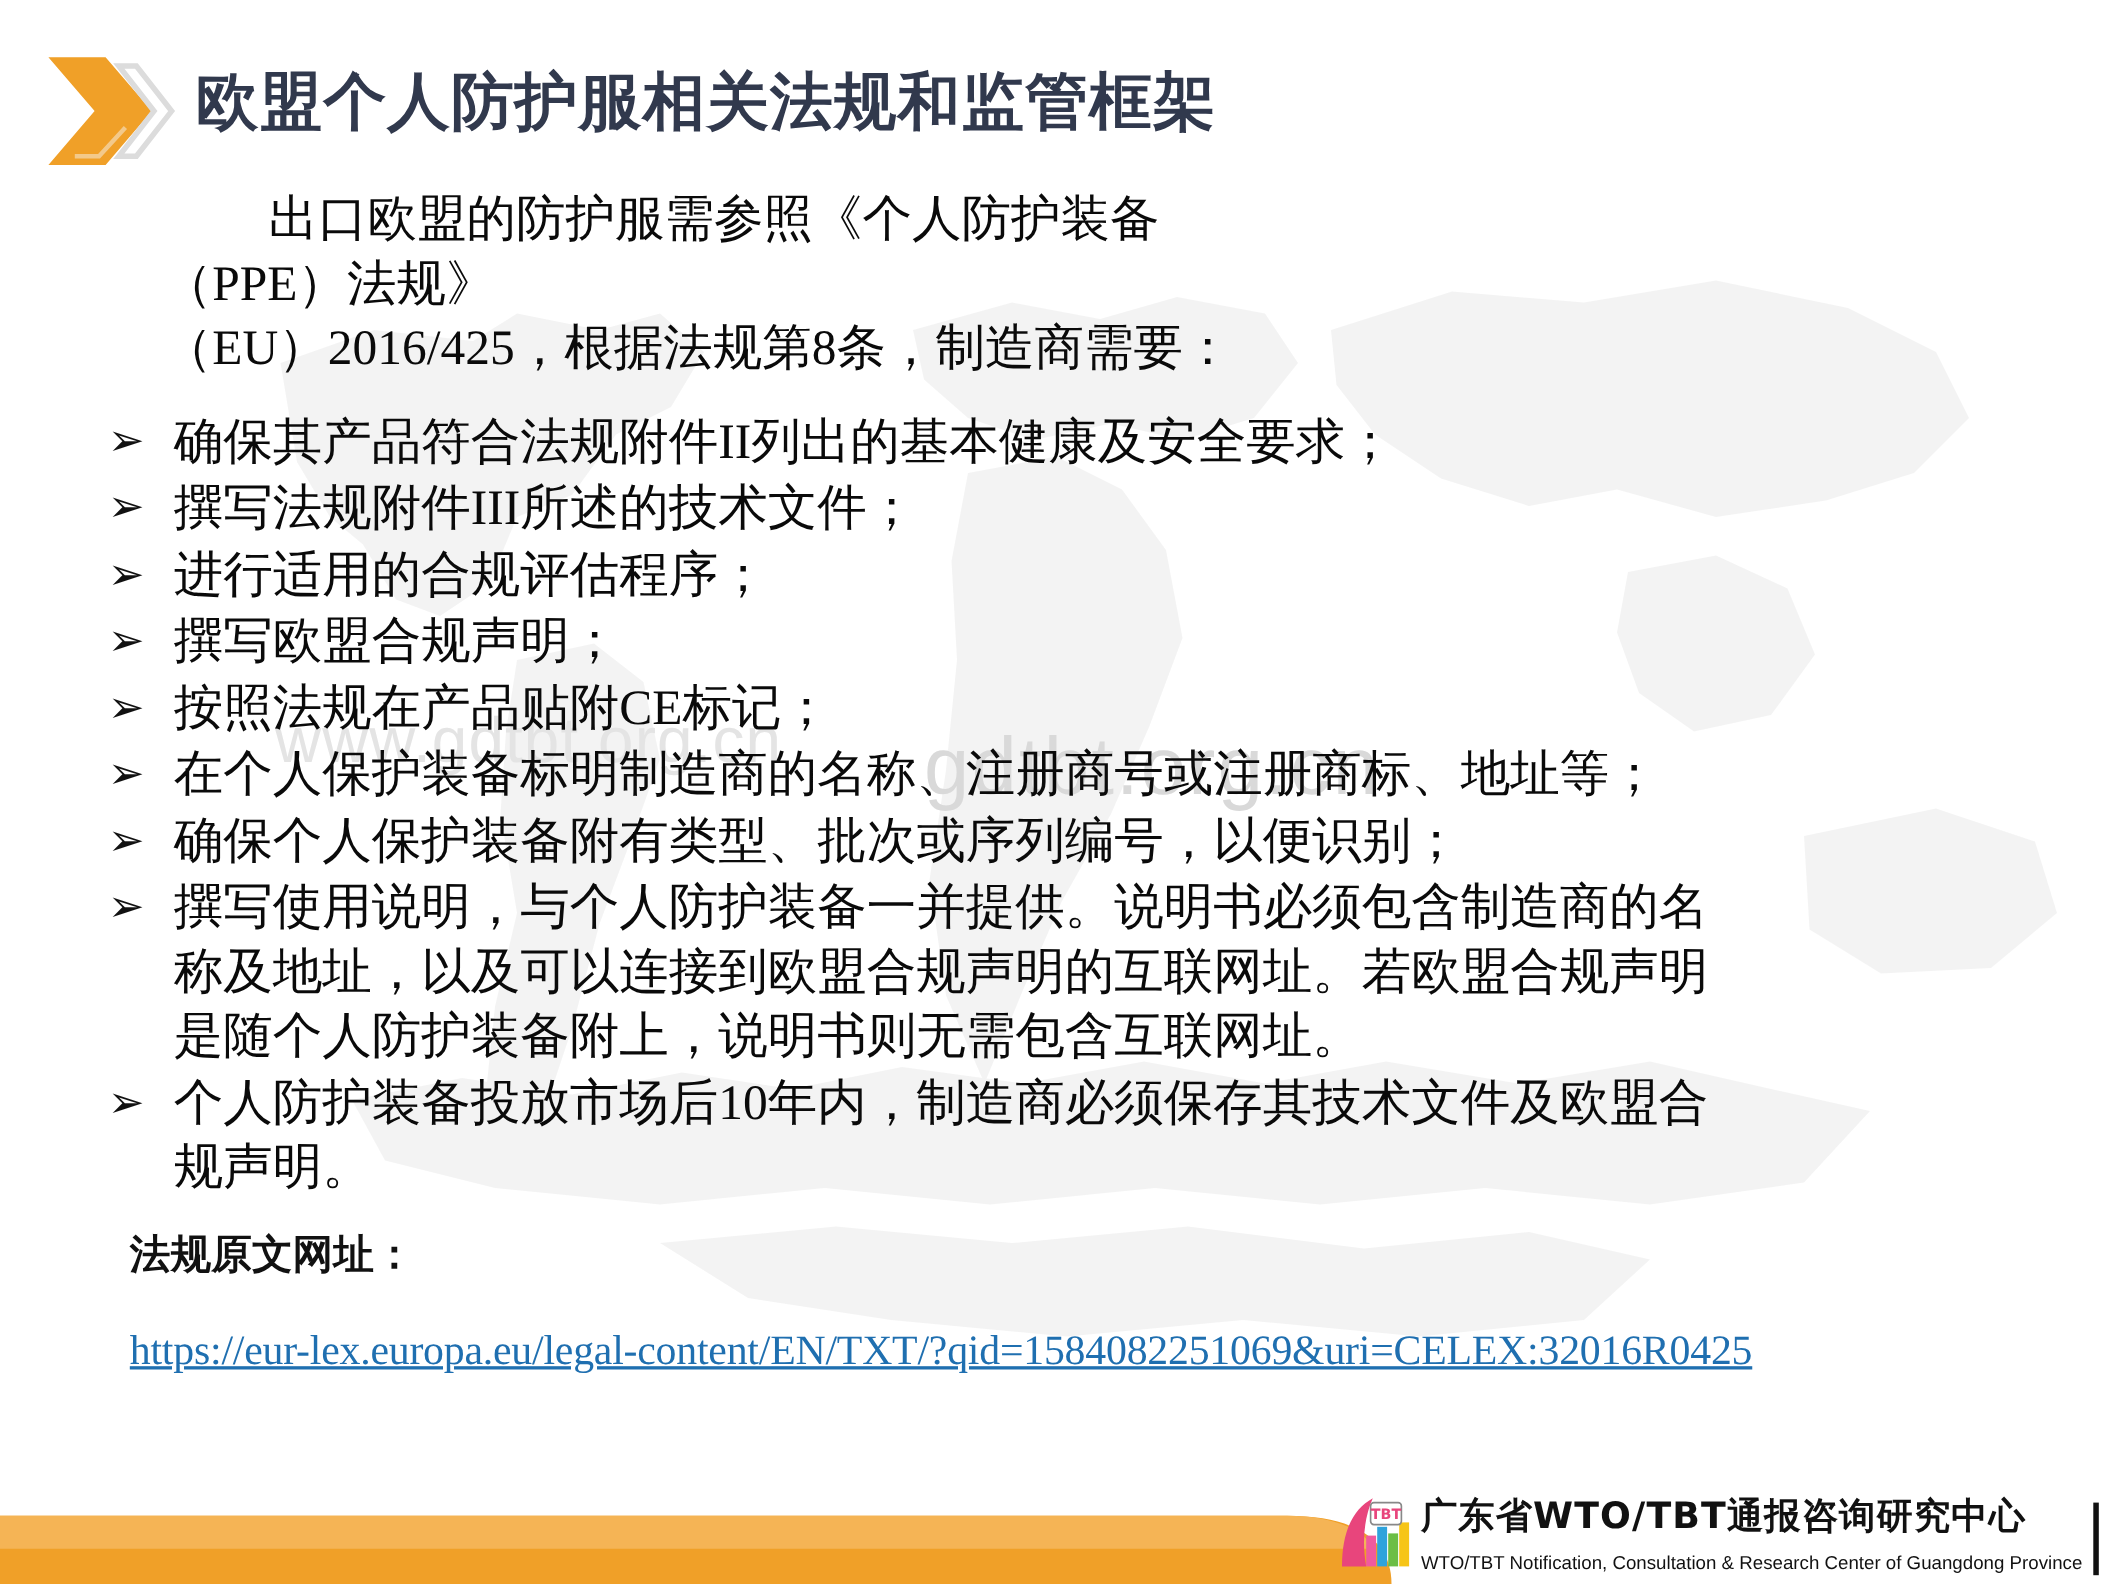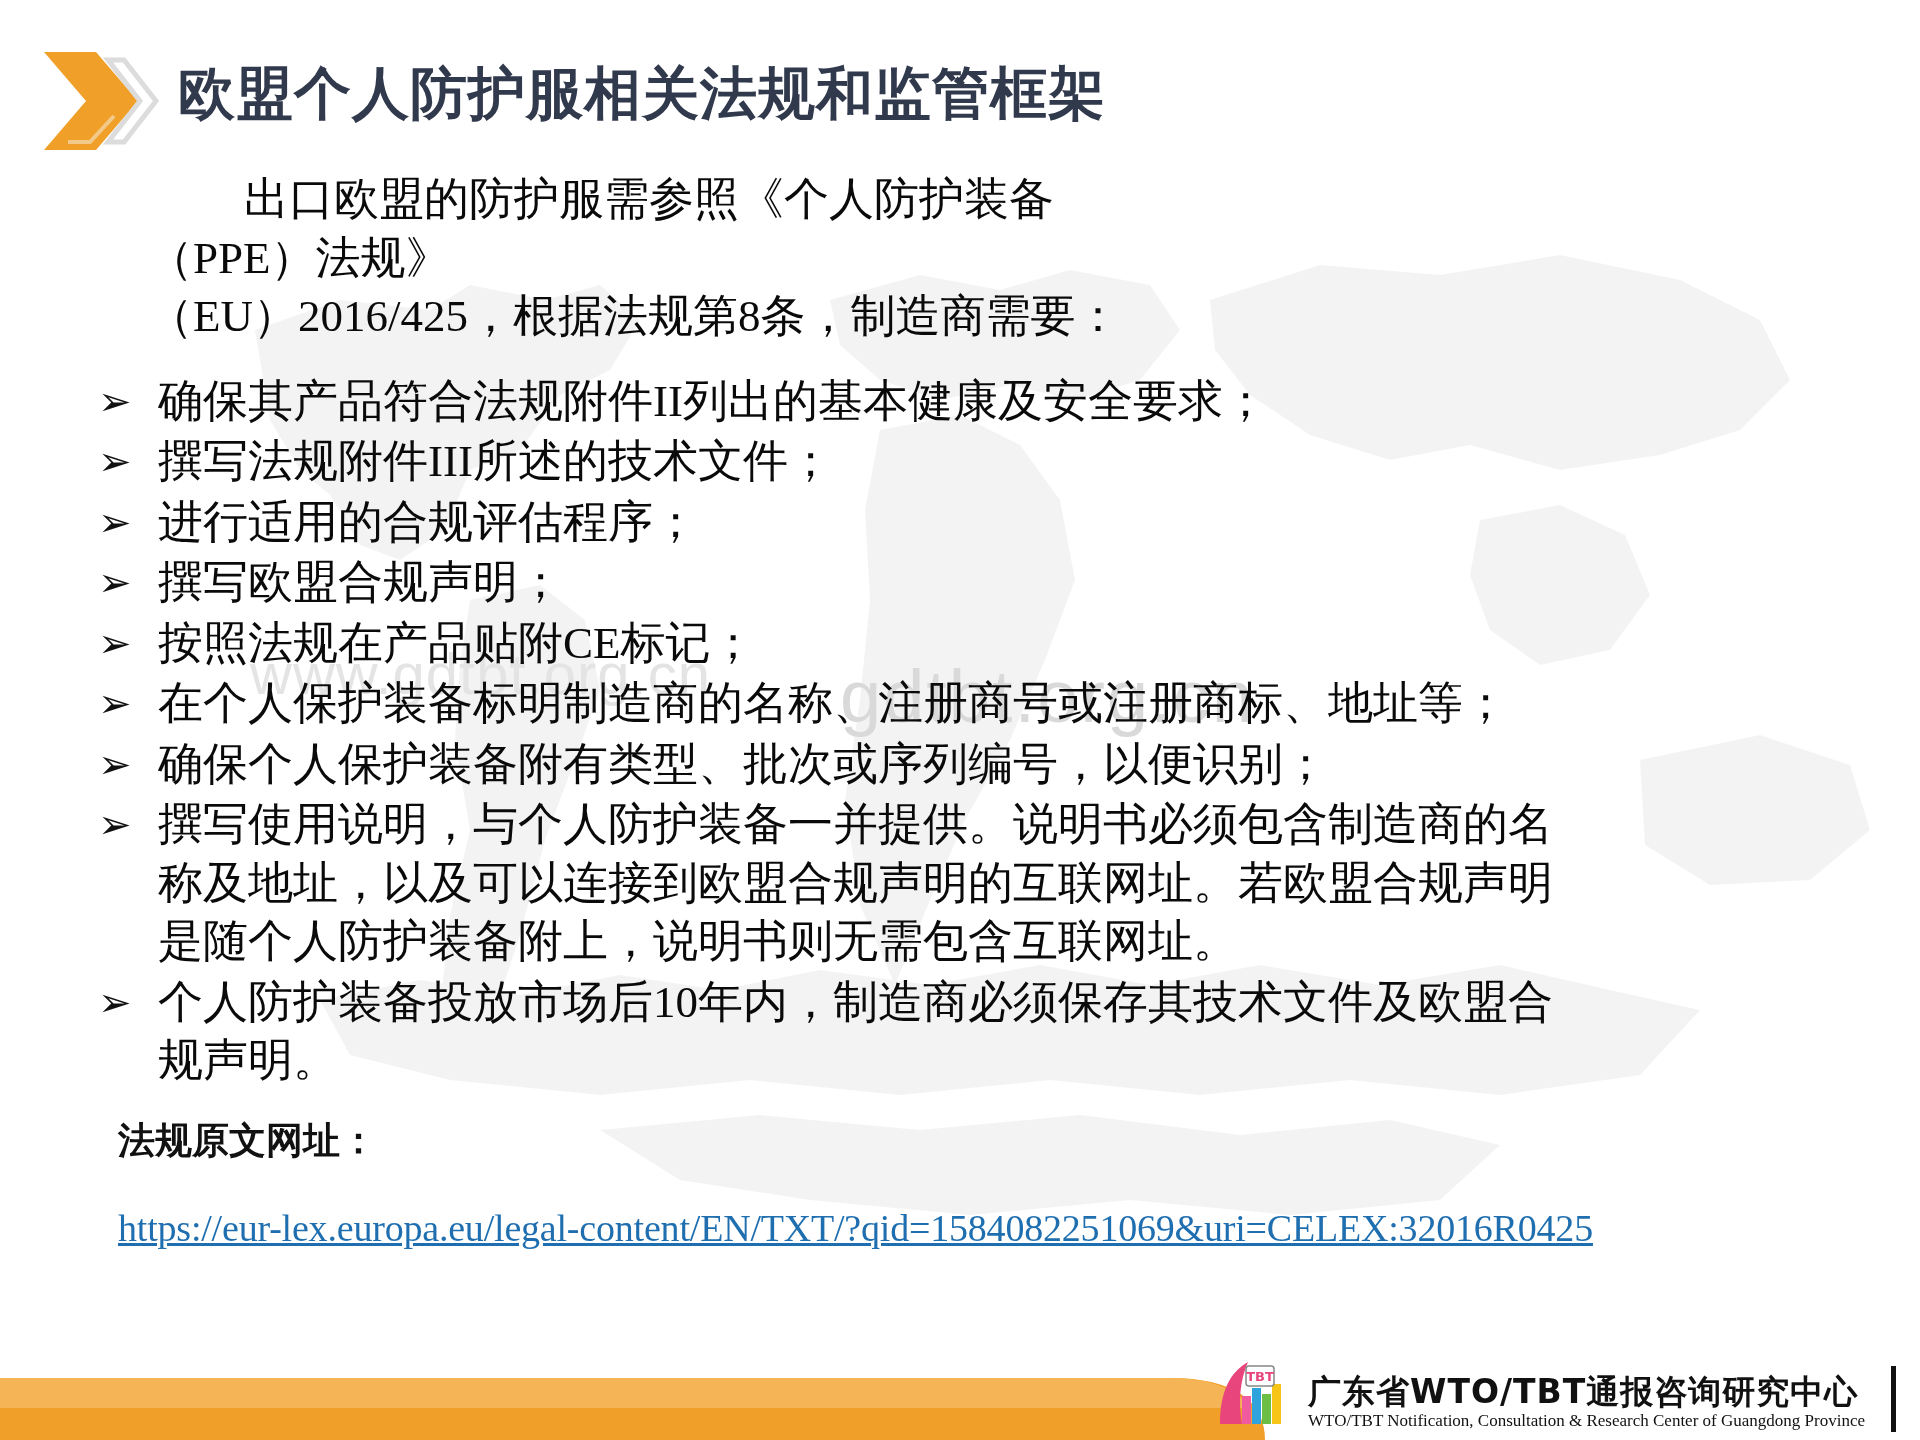--- a/index.html
+++ b/index.html
@@ -149,43 +149,43 @@
   .footer-bar {
     position: absolute;
     left: 0;
     bottom: 0;
     width: 1920px;
     height: 72px;
     z-index: 5;
   }
   .footer-logo {
     position: absolute;
-    right: 24px;
+    right: 12px;
     bottom: 8px;
     display: flex;
     align-items: flex-end;
-    gap: 16px;
+    gap: 0;
     z-index: 6;
   }
   .logo-mark { width: 78px; height: 74px; flex: 0 0 auto; }
   .logo-text { line-height: 1.05; padding-bottom: 2px; }
   .logo-cn {
     font-family: "DejaVu Sans", "Liberation Sans", sans-serif;
     font-weight: bold;
     font-size: 33px;
     color: #111111;
     letter-spacing: 1px;
     white-space: nowrap;
   }
   .logo-en {
-    font-family: Liberation Serif, serif;
+    font-family: Liberation Sans, sans-serif;
     font-size: 17px;
     color: #111111;
     white-space: nowrap;
-    margin-top: 3px;
+    margin-top: 17px;
   }
   .logo-rule {
     width: 5px;
     height: 66px;
     background: #111111;
     margin-left: 10px;
     flex: 0 0 auto;
   }
 </style>
 </head>

